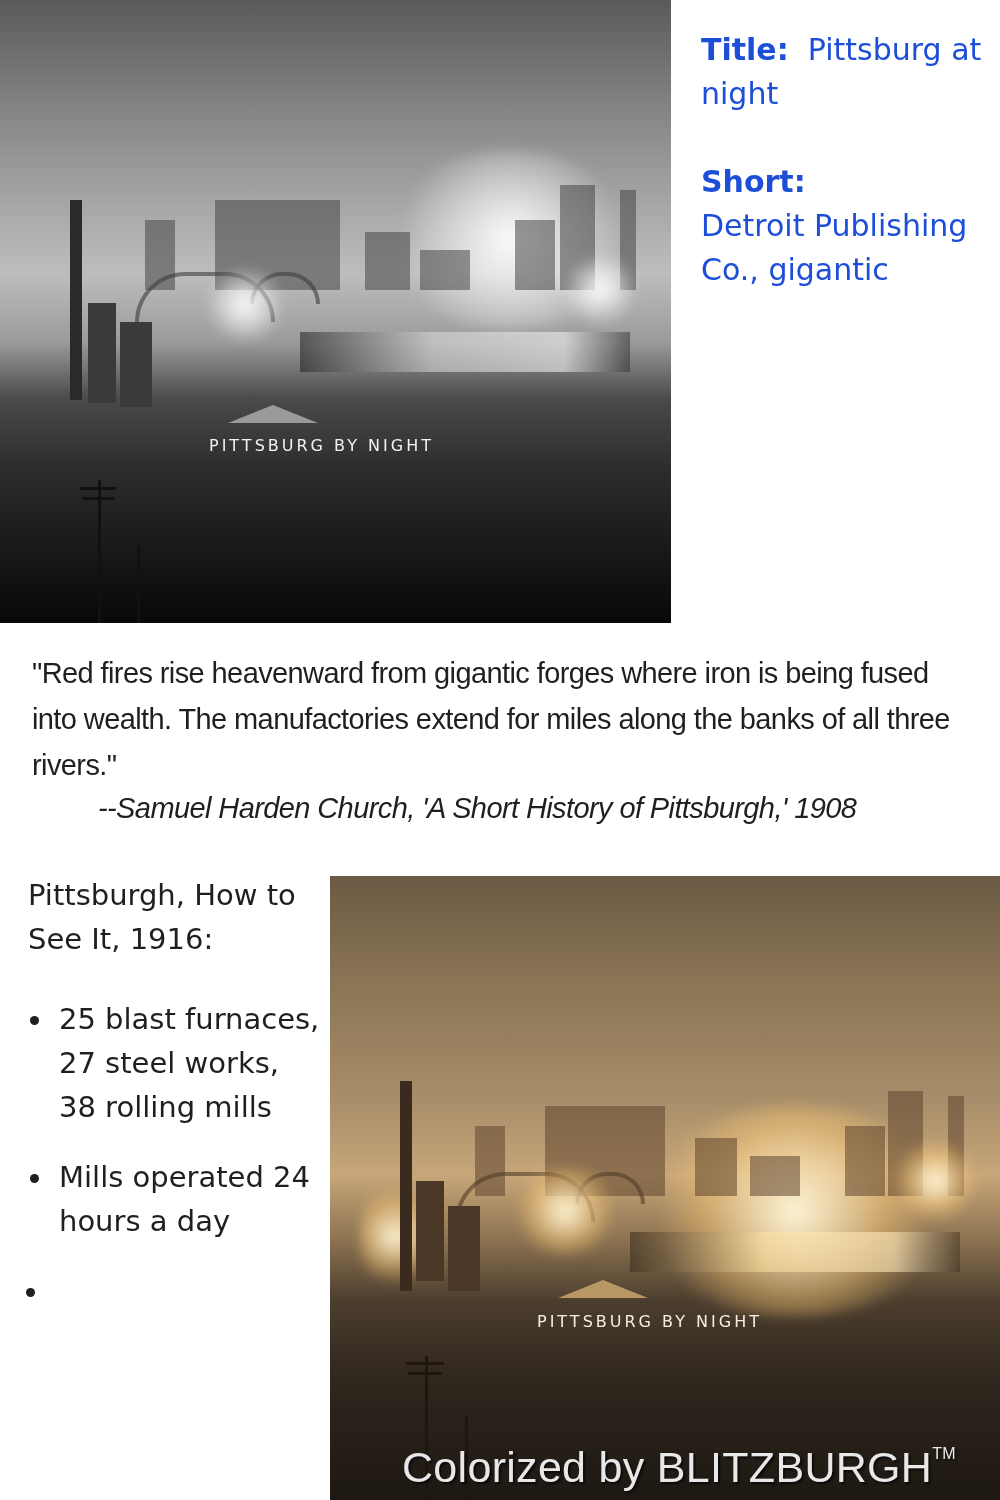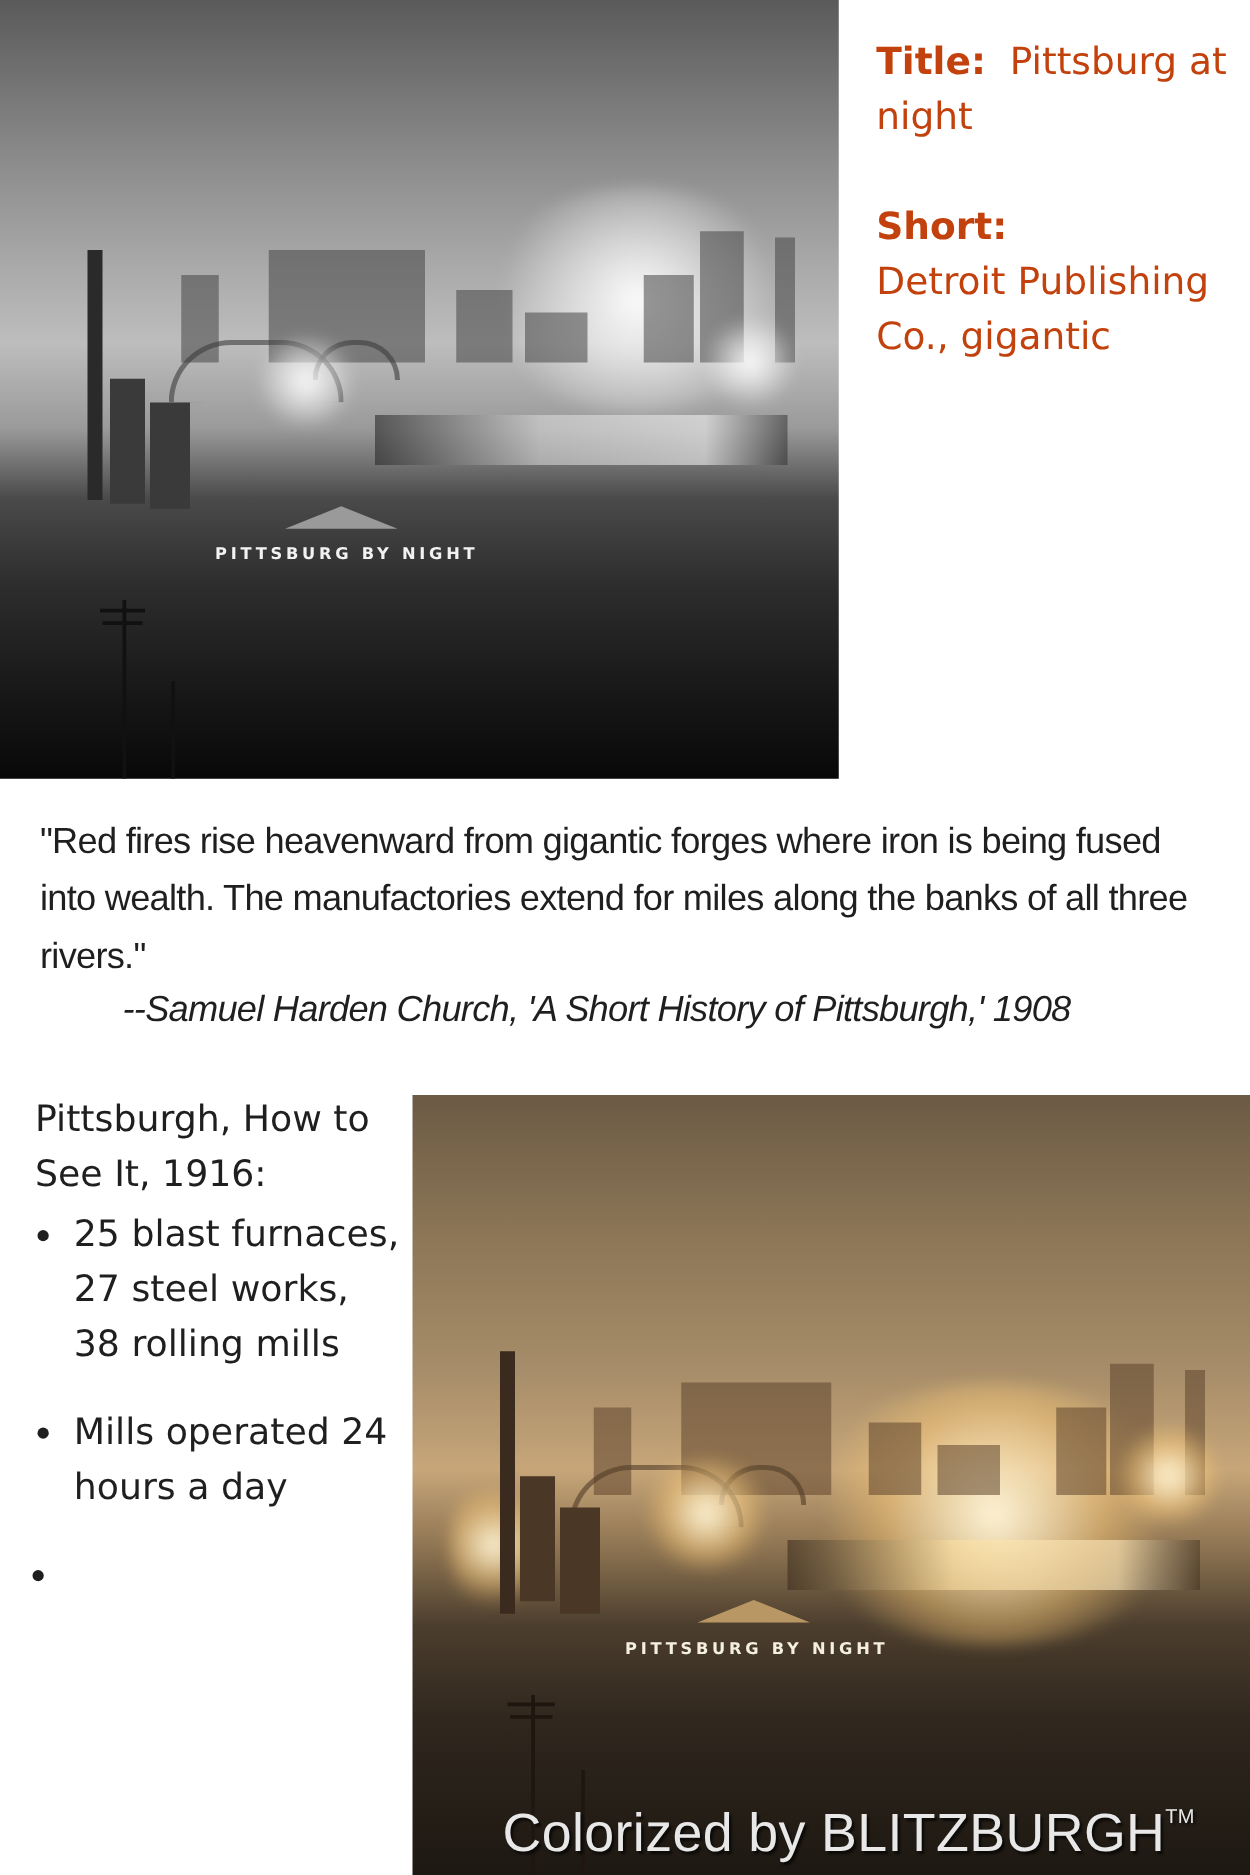--- a/index.html
+++ b/index.html
@@ -36,40 +36,40 @@
   .pole { position: absolute; width: 3px; }
   .photo-bw .pole { background: #111; }
   .photo-color .pole { background: #1e160f; }
   .crossbar { position: absolute; height: 3px; }
   .photo-bw .crossbar { background: #111; }
   .photo-color .crossbar { background: #1e160f; }
   .roof { position: absolute; width: 0; height: 0; border-left: 45px solid transparent; border-right: 45px solid transparent; }
   .photo-bw .roof { border-bottom: 18px solid #9a9a9a; }
   .photo-color .roof { border-bottom: 18px solid #b99764; }
 
-  .caption-in-photo { position: absolute; font-family: "DejaVu Sans", sans-serif; font-size: 13px; letter-spacing: 3px; color: #f2f2f2; font-weight: bold; white-space: nowrap; }
+  .caption-in-photo { position: absolute; font-family: "DejaVu Sans", sans-serif; font-size: 16px; letter-spacing: 3px; color: #f2f2f2; font-weight: normal; white-space: nowrap; margin-left: 37px; }
   .photo-bw .caption-in-photo { left: 172px; top: 436px; }
   .photo-color .caption-in-photo { left: 170px; top: 436px; color: #f5efe2; }
 
   .watermark { position: absolute; left: 72px; bottom: 8px; font-family: "Liberation Sans", sans-serif; font-size: 43px; color: #e8e8e8; text-shadow: 2px 2px 2px rgba(0,0,0,0.65); white-space: nowrap; letter-spacing: 0.3px; }
   .watermark sup { font-size: 16px; vertical-align: top; position: relative; top: 2px; }
 
   
-  .meta { position: absolute; left: 701px; top: 28px; width: 290px; font-size: 30px; line-height: 44px; color: #c2410c; }
+  .meta { position: absolute; left: 701px; top: 28px; width: 290px; font-size: 30px; line-height: 44px; color: #1d4ed8; }
   .meta .label { font-weight: bold; }
   .meta-block { margin-bottom: 44px; }
 
   
   .quote { position: absolute; left: 32px; top: 650px; width: 940px; font-family: "Liberation Sans", sans-serif; font-size: 29px; line-height: 46px; letter-spacing: -0.6px; color: #1f1f1f; }
   .attribution { position: absolute; left: 98px; top: 792px; font-family: "Liberation Sans", sans-serif; font-style: italic; font-size: 29px; letter-spacing: -0.6px; color: #1f1f1f; white-space: nowrap; }
 
   
   .facts { position: absolute; left: 28px; top: 873px; width: 295px; }
   .facts-heading { font-size: 29px; font-weight: normal; line-height: 44px; color: #1f1f1f; }
-  .fact-list { list-style: none; margin-top: 4px; }
+  .fact-list { list-style: none; margin-top: 36px; }
   .fact { position: relative; padding-left: 31px; font-size: 29px; line-height: 44px; color: #1f1f1f; margin-bottom: 26px; }
   .fact .bullet { position: absolute; left: 2px; top: 19px; width: 9px; height: 9px; border-radius: 50%; background: #1f1f1f; }
   .fact.f3 { margin-left: -4px; }
 </style>
 </head>
 <body>
 
 <div class="photo photo-bw">
   <div class="glow" style="left:380px;top:150px;width:260px;height:180px;"></div>
   <div class="skyline" style="top:180px;height:110px;">

